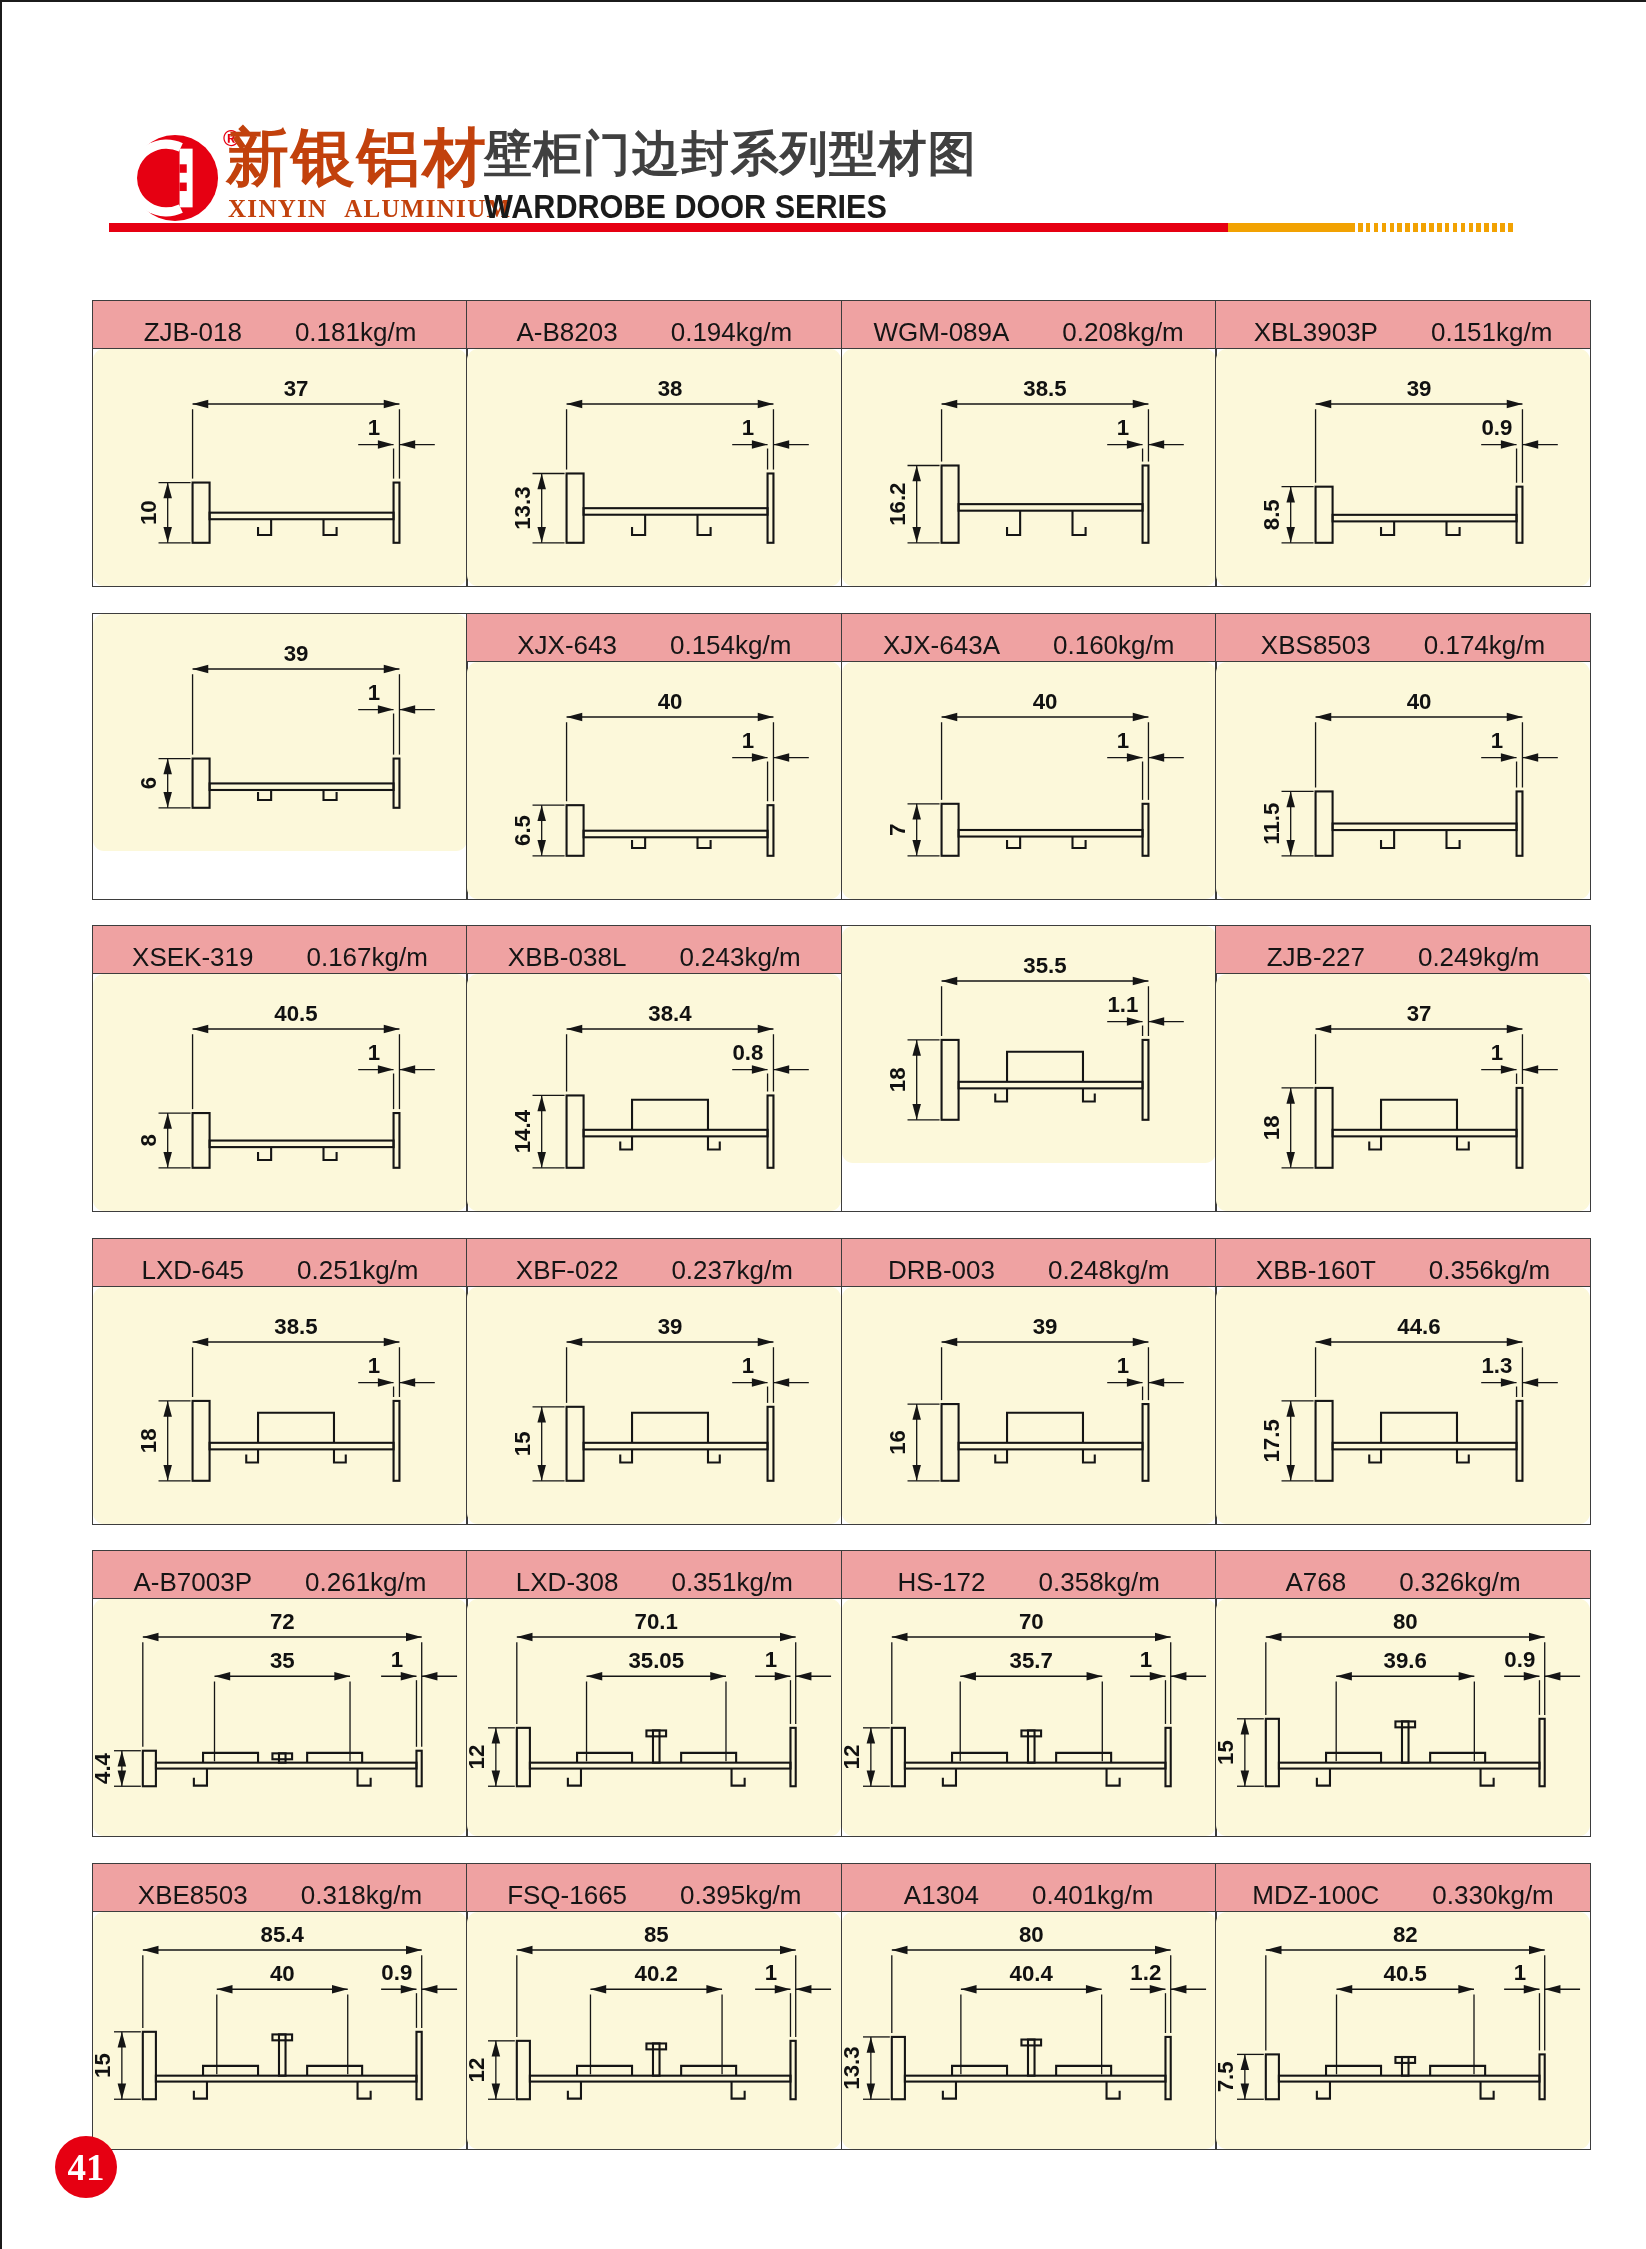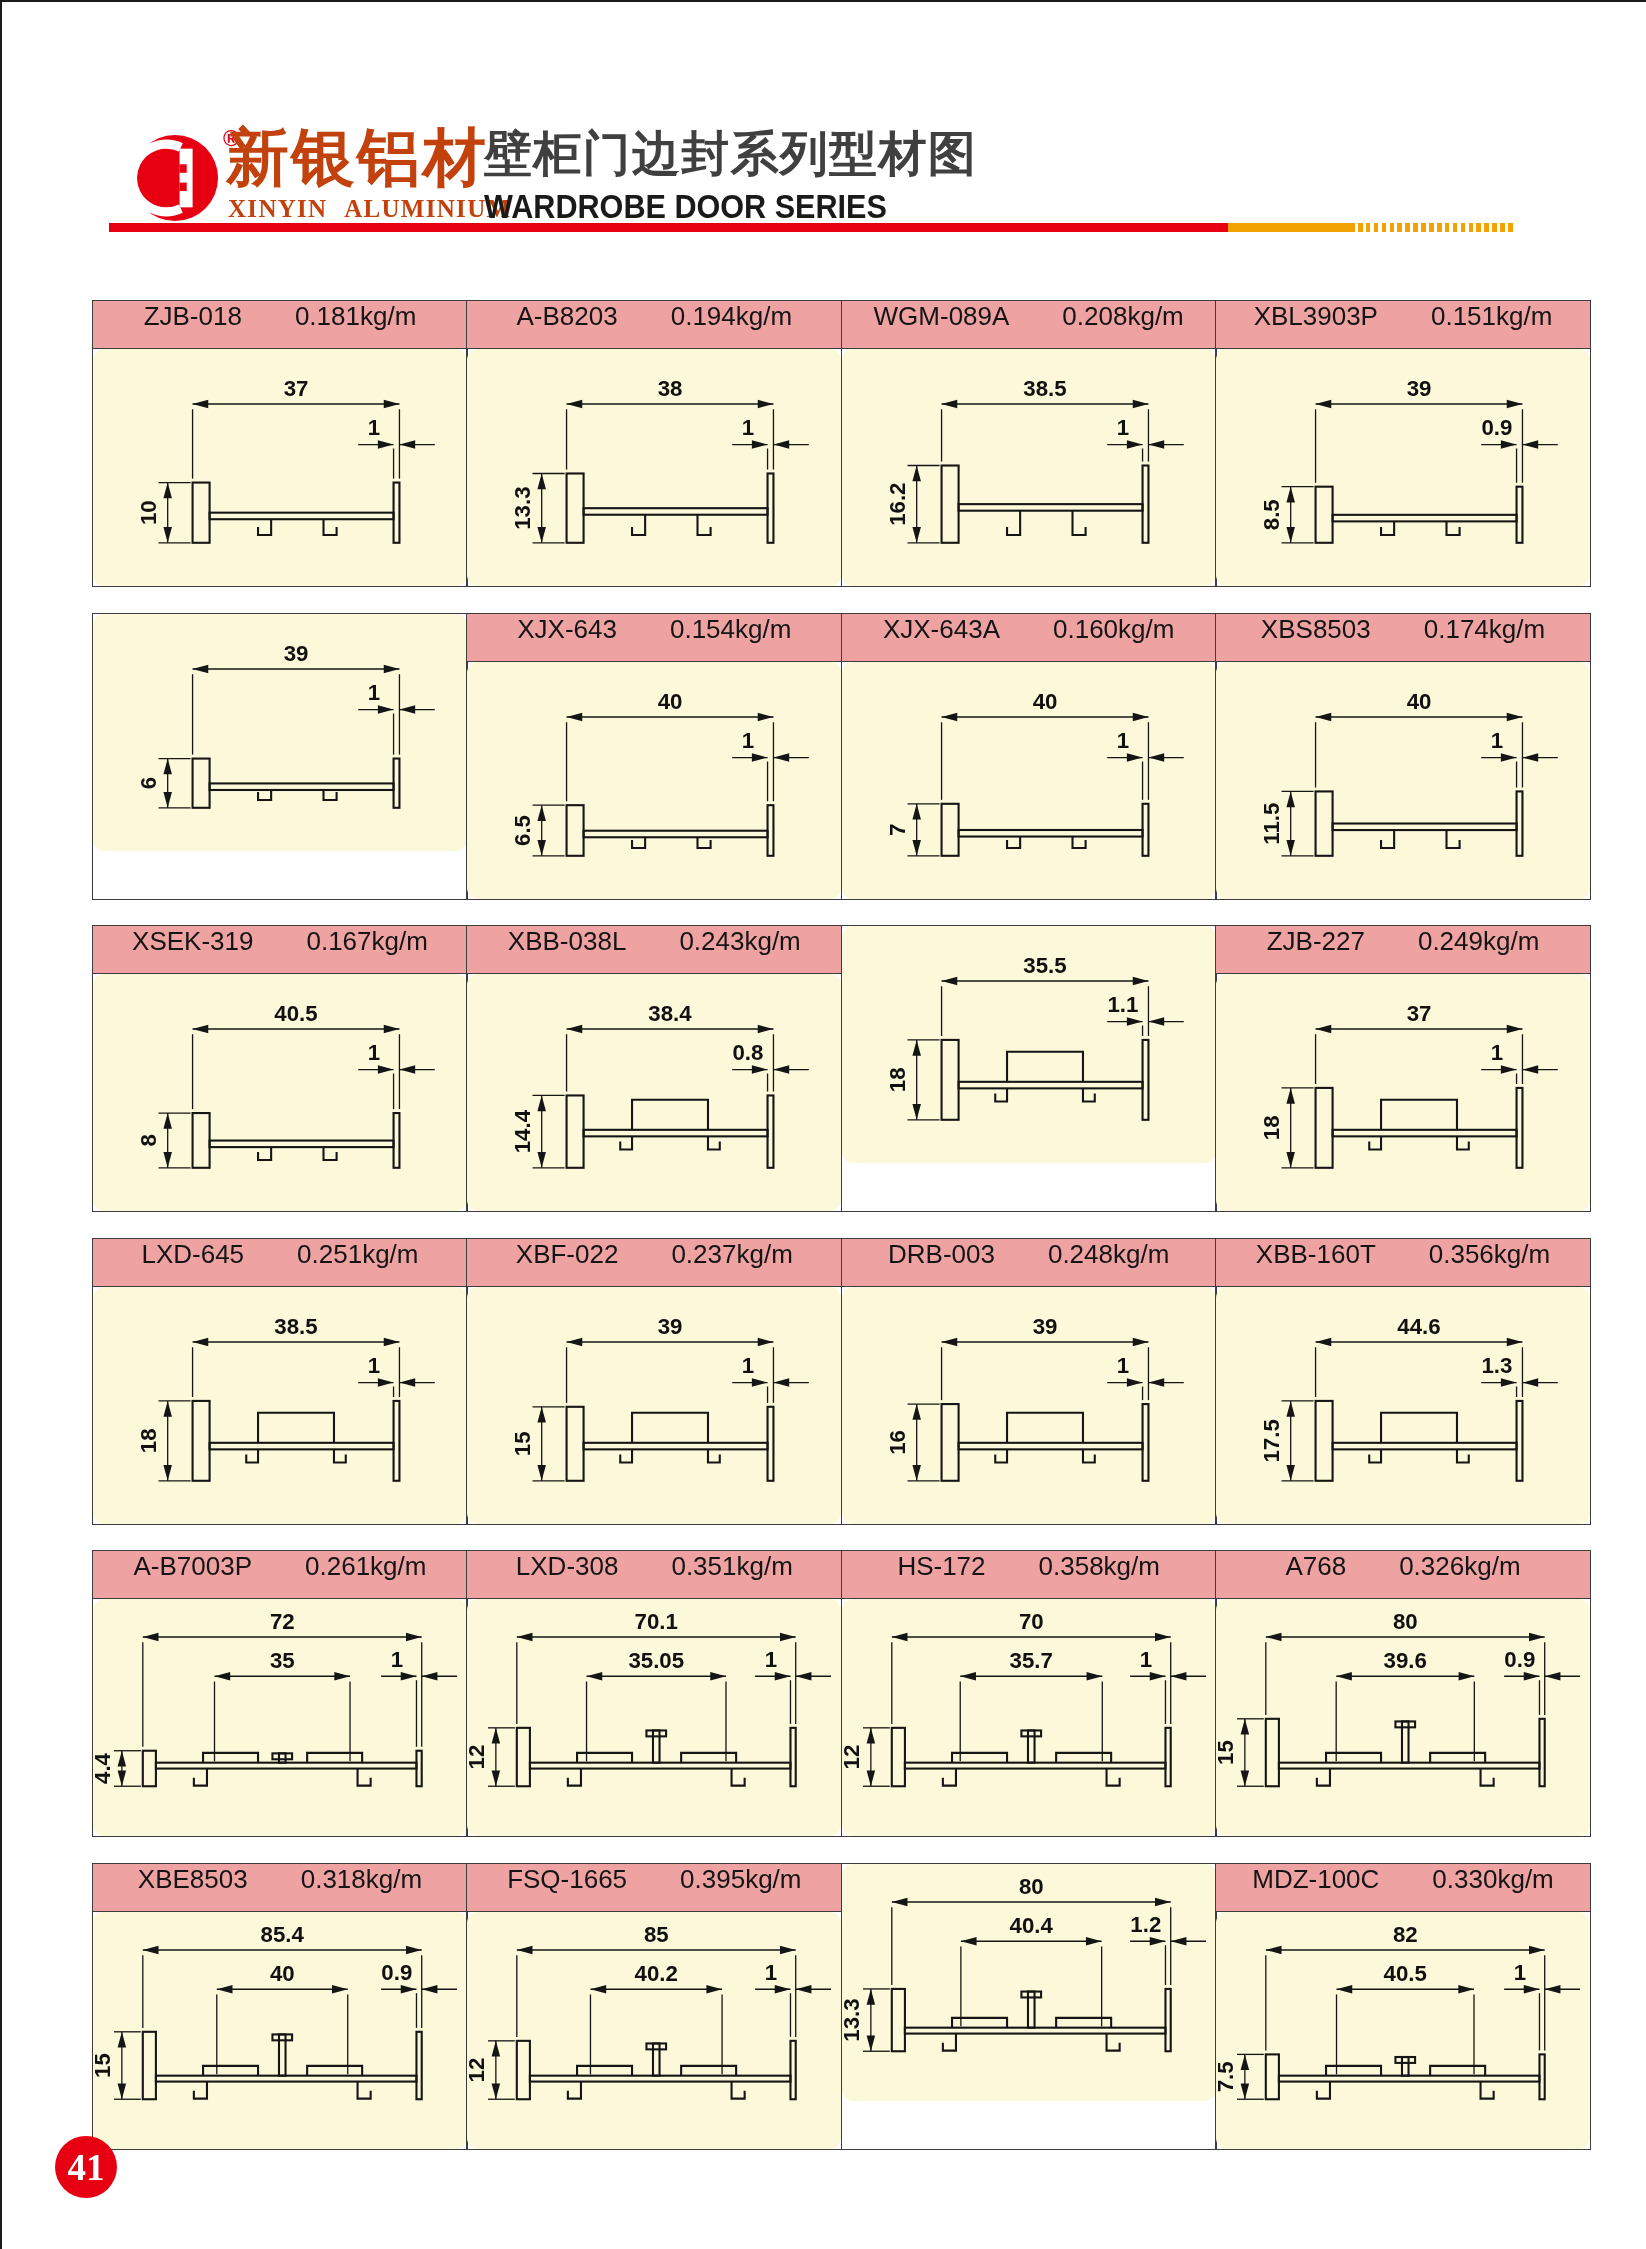--- a/index.html
+++ b/index.html
@@ -23,21 +23,21 @@
   .rule-red{position:absolute;left:0;top:0;width:1119px;height:9.2px;background:#e60012;}
   .rule-orange{position:absolute;left:1119px;top:0;width:122px;height:9.2px;background:#f2a202;}
   .rule-stripes{position:absolute;left:1241px;top:0;width:164px;height:9.2px;
        background:repeating-linear-gradient(90deg,#f2a202 0 4.6px,#ffffff 4.6px 7.9px);}
 
   
   .grid{position:absolute;left:92px;top:300px;width:1499px;}
   .prow{display:flex;margin-bottom:25.5px;}
   .cell{width:374px;border:1.6px solid #3d3d3d;margin-left:-1.6px;box-sizing:content-box;}
   .prow .cell:first-child{margin-left:0;}
-  .cell-header{height:47px;background:#efa2a2;display:flex;align-items:flex-start;justify-content:center;
+  .cell-header{height:47px;background:#efa2a2;display:flex;align-items:flex-end;justify-content:center;
                gap:53px;font-size:26px;color:#151515;border-bottom:1.6px solid #3d3d3d;white-space:nowrap;}
   .cell-body{height:237px;background:#fcf8da;border-radius:11px;}
   .cell-body svg{display:block;width:100%;height:100%;}
 
   
   .badge{position:absolute;left:55px;top:2136px;width:62px;height:62px;border-radius:50%;
          background:#e60012;display:flex;align-items:center;justify-content:center;
          color:#ffffff;font-size:37px;font-weight:bold;font-family:"Liberation Serif",serif;}
 </style>
 </head>
@@ -858,20 +858,24 @@
               <rect x="274" y="200.8" width="30" height="9" fill="none" stroke="#151515" stroke-width="3.2"></rect>
               <path d="M174,259 v26 h-20 v-12" fill="none" stroke="#151515" stroke-width="3.2"></path>
               <path d="M404,259 v26 h20 v-12" fill="none" stroke="#151515" stroke-width="3.2"></path>
               <path d="M168,250 v-15 h84 v15" fill="none" stroke="#151515" stroke-width="3.2"></path>
               <path d="M327,250 v-15 h84 v15" fill="none" stroke="#151515" stroke-width="3.2"></path>
               <rect x="494" y="196.8" width="8" height="89.19999999999999" fill="none" stroke="#151515" stroke-width="3.2"></rect>
             </svg>
     </div>
   </div>
         <div class="cell">
+    <div class="cell-header">
+      <span>A1304</span>
+      <span>0.401kg/m</span>
+    </div>
     <div class="cell-body">
       <svg viewBox="0 0 571 362">
               <line x1="76" y1="58" x2="502" y2="58" stroke="#151515" stroke-width="2"></line>
               <polygon points="76,58 100,51.5 100,64.5" fill="#151515"></polygon>
               <polygon points="502,58 478,51.5 478,64.5" fill="#151515"></polygon>
               <text x="289" y="46" fill="#111" font-size="34" font-weight="bold" text-anchor="middle" font-family="&quot;Liberation Sans&quot;, sans-serif">80</text>
               <line x1="76" y1="66" x2="76" y2="184.82" stroke="#151515" stroke-width="2"></line>
               <line x1="502" y1="66" x2="502" y2="184.82" stroke="#151515" stroke-width="2"></line>
               <line x1="181.5" y1="118" x2="396.5" y2="118" stroke="#151515" stroke-width="2"></line>
               <polygon points="181.5,118 205.5,111.5 205.5,124.5" fill="#151515"></polygon>

